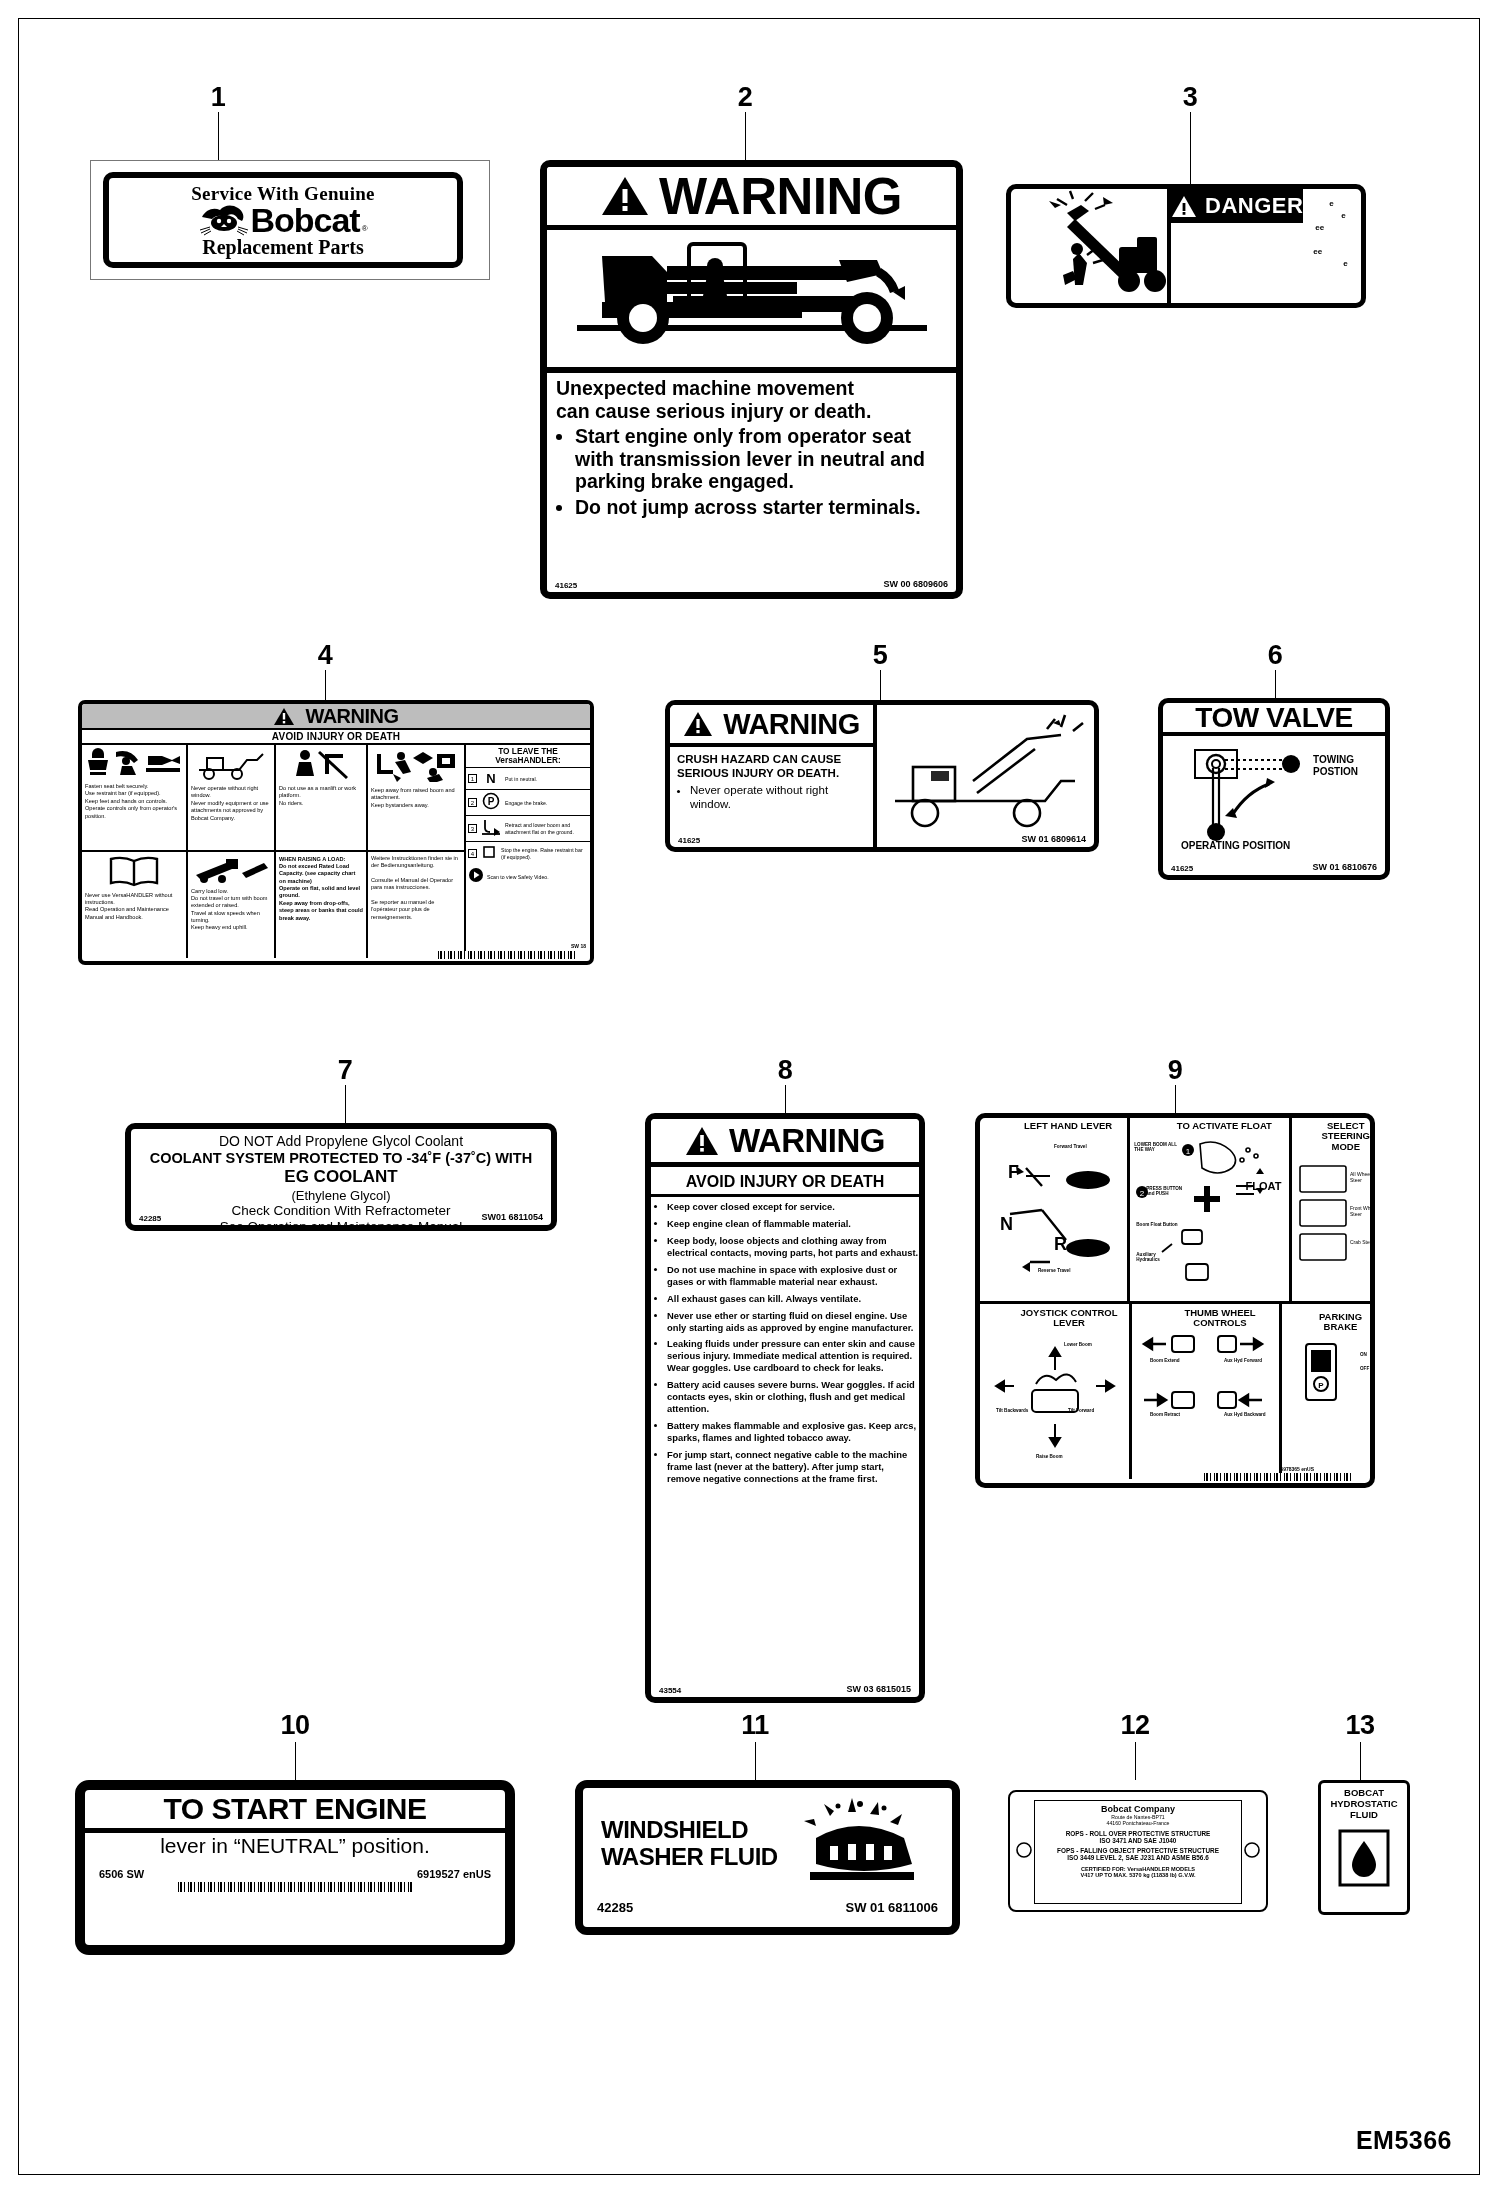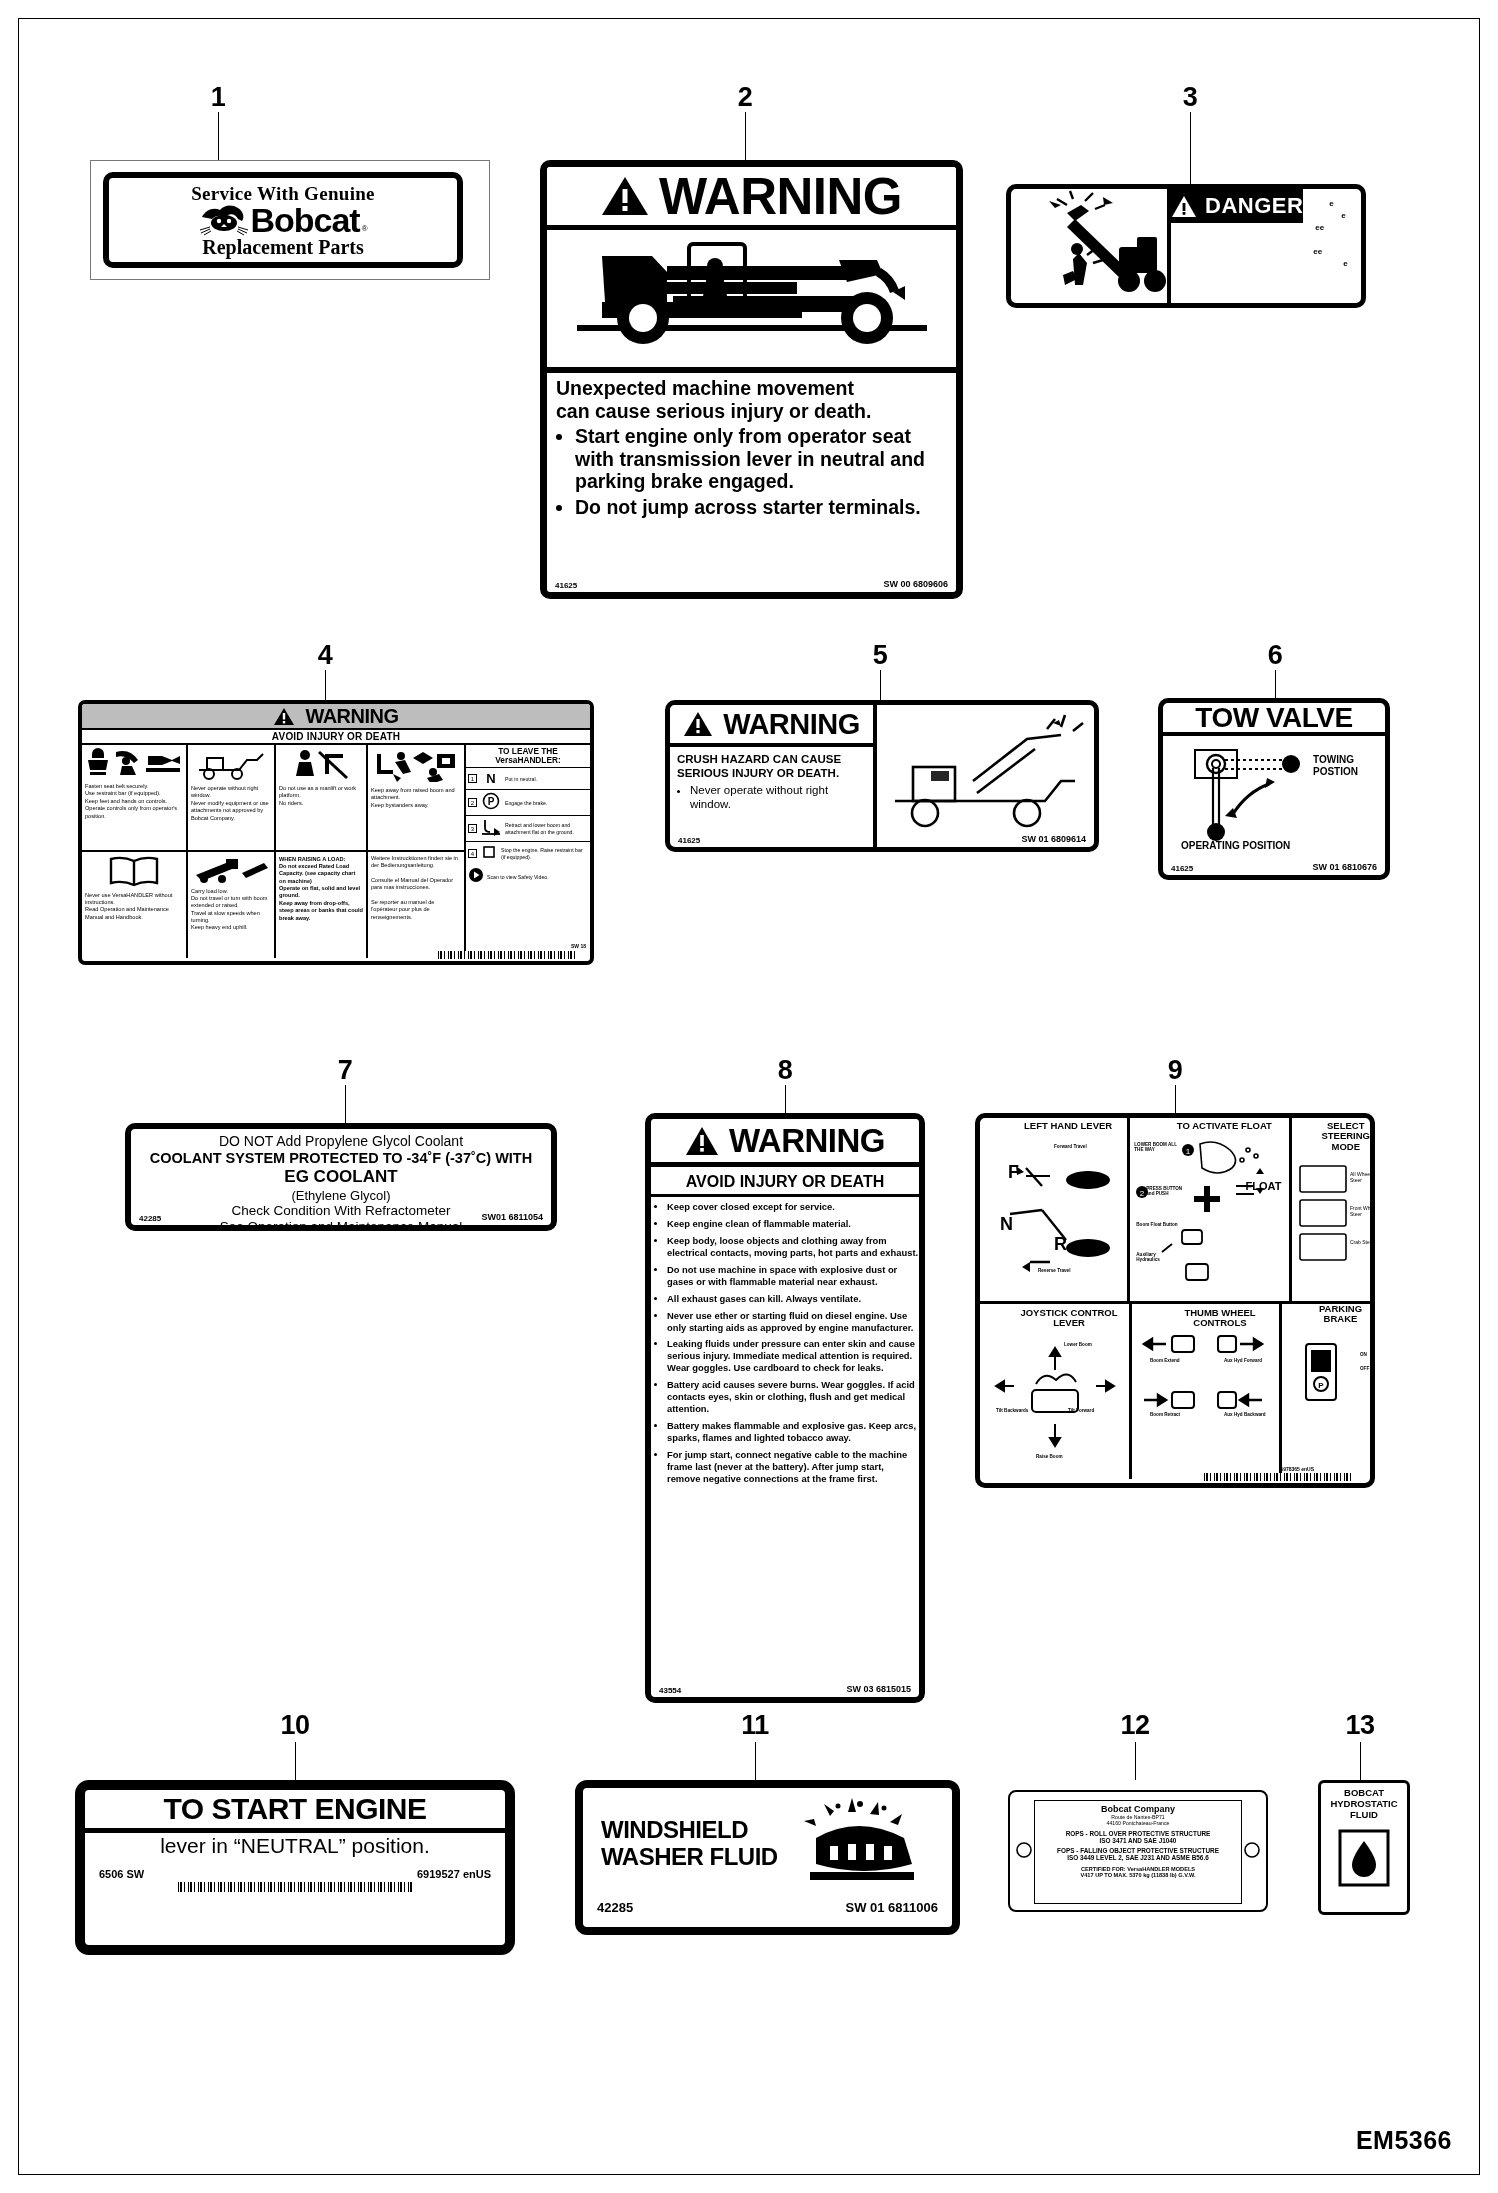--- a/index.html
+++ b/index.html
@@ -678,21 +678,21 @@
         </g>
         <g fill="none" stroke="#000" stroke-width="2">
           <rect x="40" y="6" width="22" height="16" rx="3"></rect>
           <rect x="40" y="62" width="22" height="16" rx="3"></rect>
           <rect x="86" y="6" width="18" height="16" rx="3"></rect>
           <rect x="86" y="62" width="18" height="16" rx="3"></rect>
         </g>
       </svg>
     </div>
     <div style="flex:1;position:relative">
-      <div class="cellhdr" style="padding-top:0">PARKING BRAKE</div>
+      <div class="cellhdr" style="padding-top:8px">PARKING BRAKE</div>
       <svg width="60" height="90" viewBox="0 0 60 90" style="position:absolute;left:14px;top:36px">
         <rect x="10" y="4" width="30" height="56" rx="3" fill="none" stroke="#000" stroke-width="2"></rect>
         <rect x="15" y="10" width="20" height="22" fill="#000"></rect>
         <circle cx="25" cy="44" r="7" fill="none" stroke="#000" stroke-width="2"></circle>
         <text x="25" y="48" font-size="8" text-anchor="middle" font-family="Liberation Sans, sans-serif" font-weight="bold">P</text>
       </svg>
       <div class="mini" style="position:absolute;left:78px;top:48px">ON</div>
       <div class="mini" style="position:absolute;left:78px;top:62px">OFF</div>
     </div>
   </div>

